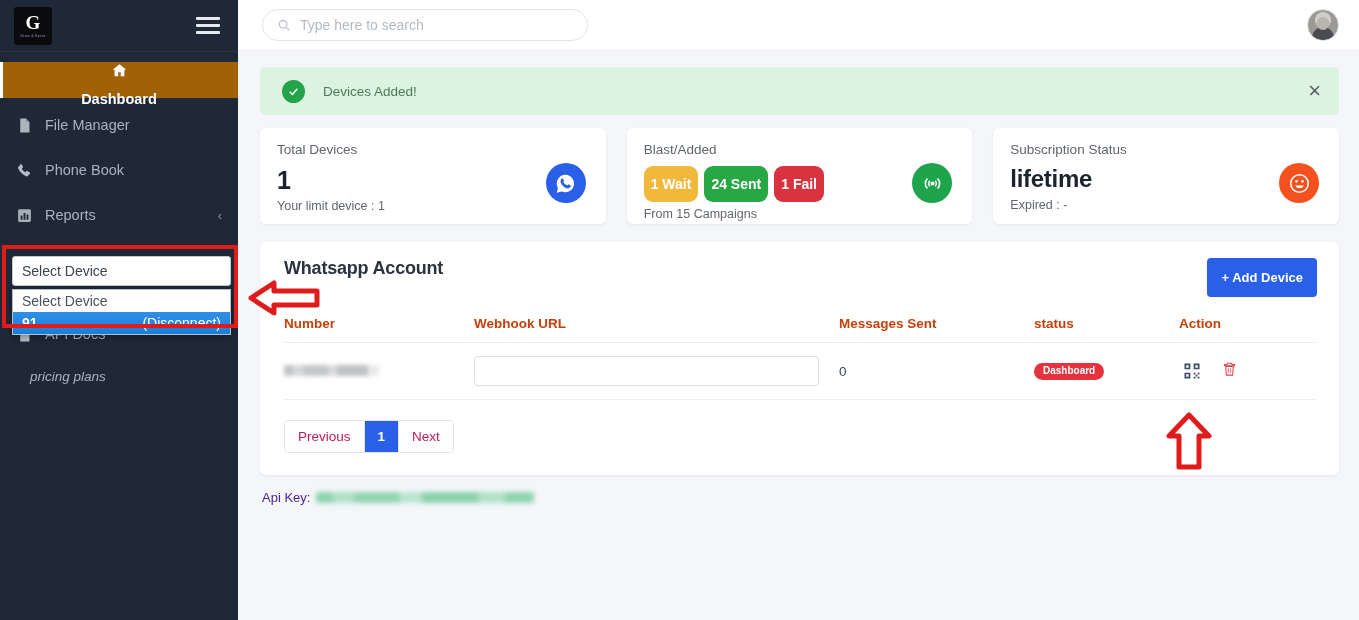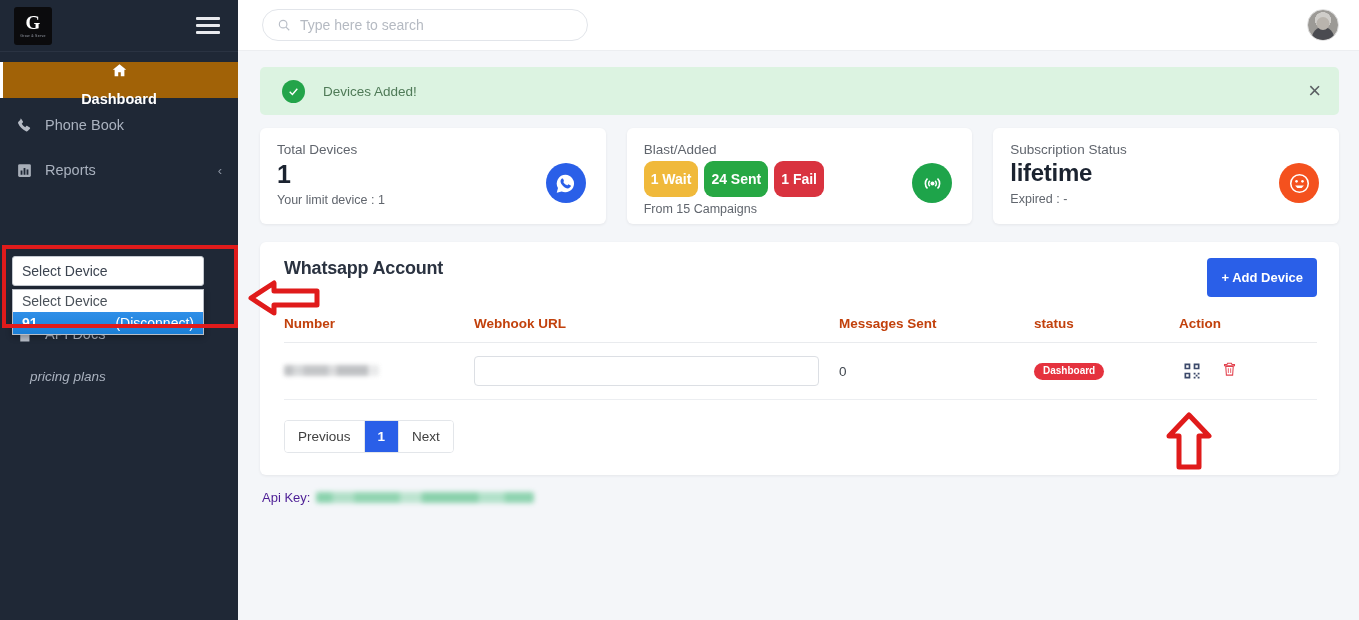--- a/index.html
+++ b/index.html
@@ -53,21 +53,21 @@
 
   .sb-lower { position:absolute; left:0; right:0; }
   .sb-apidocs { top:316px; }
   .sb-pricing {
     top:358px; padding-left:30px; font-style:italic;
     font-size:13.5px; color:#aab2bf;
   }
 
   
   .device-wrap {
-    position:absolute; left:12px; top:256px; width:192px; z-index:40;
+    position:absolute; left:12px; top:256px; width:219px; z-index:40;
   }
   .device-select {
     height:30px; background:#ffffff; border:1px solid #c4c9d0; border-radius:3px;
     display:flex; align-items:center; padding:0 9px;
     font-size:14px; color:#3c4450;
   }
   .device-options {
     margin-top:3px; background:#ffffff; border:1px solid #b9bec6;
     box-shadow:0 2px 6px rgba(0,0,0,.3);
   }
@@ -135,21 +135,21 @@
     cursor:pointer; font-weight:300;
   }
 
   
   .cards { display:flex; gap:21px; margin-bottom:18px; }
   .card {
     flex:1; height:96px; background:#ffffff; border-radius:6px;
     box-shadow:0 1px 3px rgba(22,30,45,.07);
     padding:14px 16px 0 17px; display:flex; justify-content:space-between;
   }
-  .card-title { font-size:13.5px; color:#60656d; margin-bottom:3px; }
+  .card-title { font-size:13.5px; color:#60656d; margin-bottom:9px; }
   .card-value { font-size:25px; font-weight:bold; color:#1b2330; line-height:1.12; letter-spacing:-.3px; }
   .card-value.small { font-size:24px; }
   .card-foot { font-size:12.5px; color:#61666e; margin-top:5px; }
   .badges { display:flex; gap:6px; margin:4px 0 0 0; }
   .badge {
     font-size:14px; font-weight:bold; color:#fff; border-radius:9px;
     padding:11px 7px; line-height:1;
   }
   .circ {
     width:40px; height:40px; border-radius:50%; flex:0 0 40px;
@@ -198,21 +198,21 @@
   .qr-btn svg { width:20px; height:20px; fill:#3d4a6b; }
   .trash-btn { cursor:pointer; }
   .trash-btn svg { width:15px; height:17px; fill:#e2414d; }
 
   
   .pagination {
     display:inline-flex; margin-top:20px; border:1px solid #e3e6ea; border-radius:4px;
     overflow:hidden;
   }
   .pg {
-    padding:8px 13px; font-size:13.5px; color:#404040; background:#fff;
+    padding:8px 13px; font-size:13.5px; color:#be185d; background:#fff;
     border-right:1px solid #e3e6ea; cursor:pointer;
   }
   .pg:last-child { border-right:none; }
   .pg.current { background:#2a5fe8; color:#fff; font-weight:bold; }
 
   .apikey { margin:15px 0 0 2px; font-size:13px; color:#4c1d95; display:flex; align-items:center; gap:6px; }
   .blur-key {
     display:inline-block; width:218px; height:11px; border-radius:2px;
     background:linear-gradient(90deg,#7fcfa5 0 7%, #a9ddc2 8% 17%, #86d1a9 18% 38%, #b6e2cb 39% 48%, #7ecda3 49% 74%, #aadfc4 75% 86%, #84d0a8 87% 100%);
     filter:blur(2.6px); opacity:.9;
@@ -247,20 +247,27 @@
 
     <nav class="sb-menu">
 
       <div class="sb-item active">
         <svg class="sb-ico" viewBox="0 0 24 24">
           <path d="M12 3 2.5 11h2.6v9h5.1v-5.6h3.6V20h5.1v-9h2.6z"></path>
         </svg>
         <span>Dashboard</span>
       </div>
 
+      <div class="sb-item">
+        <svg class="sb-ico" viewBox="0 0 24 24">
+          <path d="M6 2h8l5 5v15H6z" opacity=".95"></path>
+          <path d="M14 2v5h5z" fill="#8a919c"></path>
+        </svg>
+        <span>File Manager</span>
+      </div>
 
       <div class="sb-item">
         <svg class="sb-ico" viewBox="0 0 24 24">
           <path d="M6.6 2.5 3.4 5.7c-.6.6-.7 1.6-.3 2.4 2.3 4.9 6.1 8.7 11 11 .8.4 1.8.3 2.4-.3l3.2-3.2c.5-.5.4-1.3-.2-1.7l-3.5-2.3c-.5-.3-1.1-.2-1.5.2l-1.5 1.5c-2-1.2-3.7-2.9-4.9-4.9L9.6 6.9c.4-.4.5-1 .2-1.5L7.5 1.9c-.4-.6-1.2-.7-1.7-.2z" transform="translate(0 1)"></path>
         </svg>
         <span>Phone Book</span>
       </div>
 
       <div class="sb-item">
         <svg class="sb-ico" viewBox="0 0 24 24">

